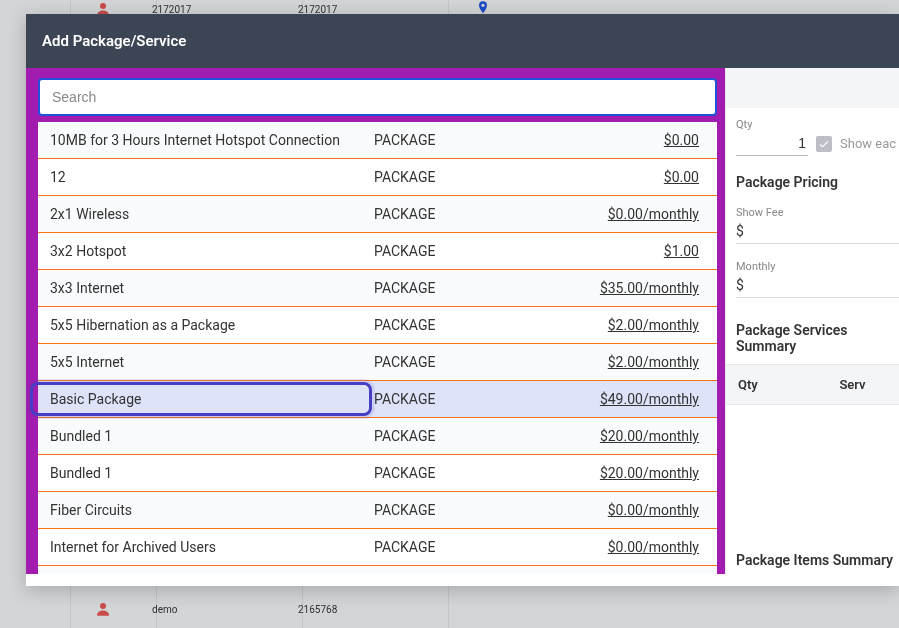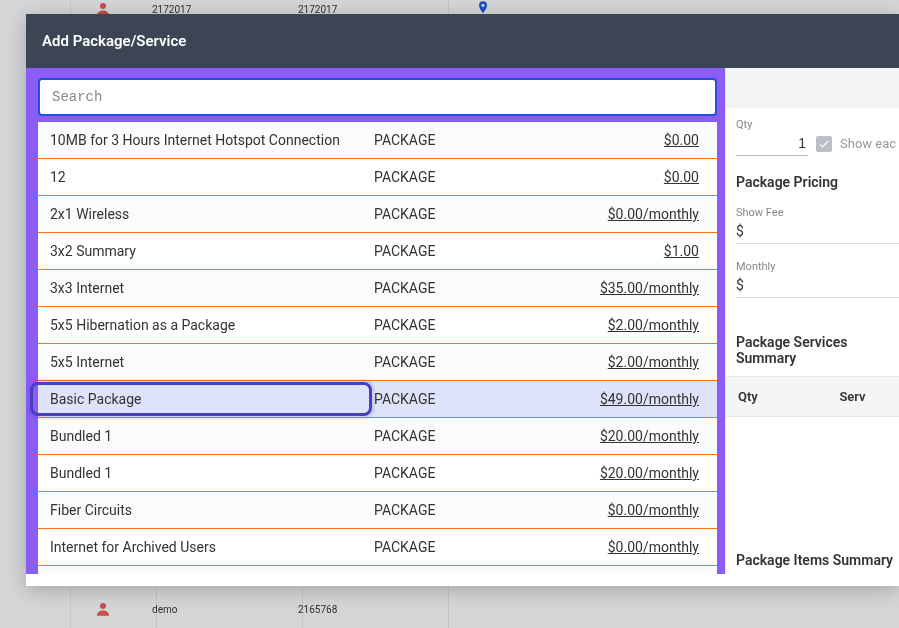--- a/index.html
+++ b/index.html
@@ -42,21 +42,21 @@
   }
   .bk-divider { position:absolute; width:1px; top:0; bottom:0; background:#d4d7db; }
 
   
   .modal {
     position: absolute;
     left: 26px;
     top: 14px;
     right: 0;
     bottom: 42px;
-    background: #8b5cf6;
+    background: #a21caf;
     box-shadow: 0 4px 18px rgba(0,0,0,0.22);
     display: flex;
     flex-direction: column;
     overflow: hidden;
   }
   .modal-header {
     background: #3c4554;
     color: #fff;
     padding: 18px 16px;
     font-size: 15px;
@@ -82,21 +82,20 @@
   }
   .search-wrap { padding: 0 0 6px 0; }
   .search-input {
     width: 100%;
     border: 2px solid #1f52d8;
     border-radius: 4px;
     padding: 9px 12px;
     font-size: 14px;
     color: #333;
     outline: none;
-    font-family: Liberation Mono, monospace;
   }
   .search-input::placeholder { color: #888; }
 
   .list {
     flex: 1;
     overflow-y: auto;
     position: relative;
     scrollbar-width: thin;
   }
   .list::-webkit-scrollbar { width: 8px; }
@@ -247,21 +246,21 @@
             <span class="col-name">12</span>
             <span class="col-type">PACKAGE</span>
             <span class="col-price">$0.00</span>
           </div>
           <div class="row">
             <span class="col-name">2x1 Wireless</span>
             <span class="col-type">PACKAGE</span>
             <span class="col-price">$0.00/monthly</span>
           </div>
           <div class="row">
-            <span class="col-name">3x2 Summary</span>
+            <span class="col-name">3x2 Hotspot</span>
             <span class="col-type">PACKAGE</span>
             <span class="col-price">$1.00</span>
           </div>
           <div class="row">
             <span class="col-name">3x3 Internet</span>
             <span class="col-type">PACKAGE</span>
             <span class="col-price">$35.00/monthly</span>
           </div>
           <div class="row">
             <span class="col-name">5x5 Hibernation as a Package</span>
@@ -324,21 +323,21 @@
 
       <div class="rp-field">
         <div class="rp-field-label">Show Fee</div>
         <div class="rp-field-val">$</div>
       </div>
       <div class="rp-field">
         <div class="rp-field-label">Monthly</div>
         <div class="rp-field-val">$</div>
       </div>
 
-      <div class="rp-section-title" style="margin-top:26px;">Package Services Summary</div>
+      <div class="rp-section-title" style="margin-top:14px;">Package Services Summary</div>
 
       <div class="summary-table-head">
         <span class="sth-qty">Qty</span>
         <span class="sth-serv">Serv</span>
       </div>
 
       <div class="spacer-grow"></div>
 
       <div class="rp-section-title" style="margin-bottom:6px;">Package Items Summary</div>
     </div>

